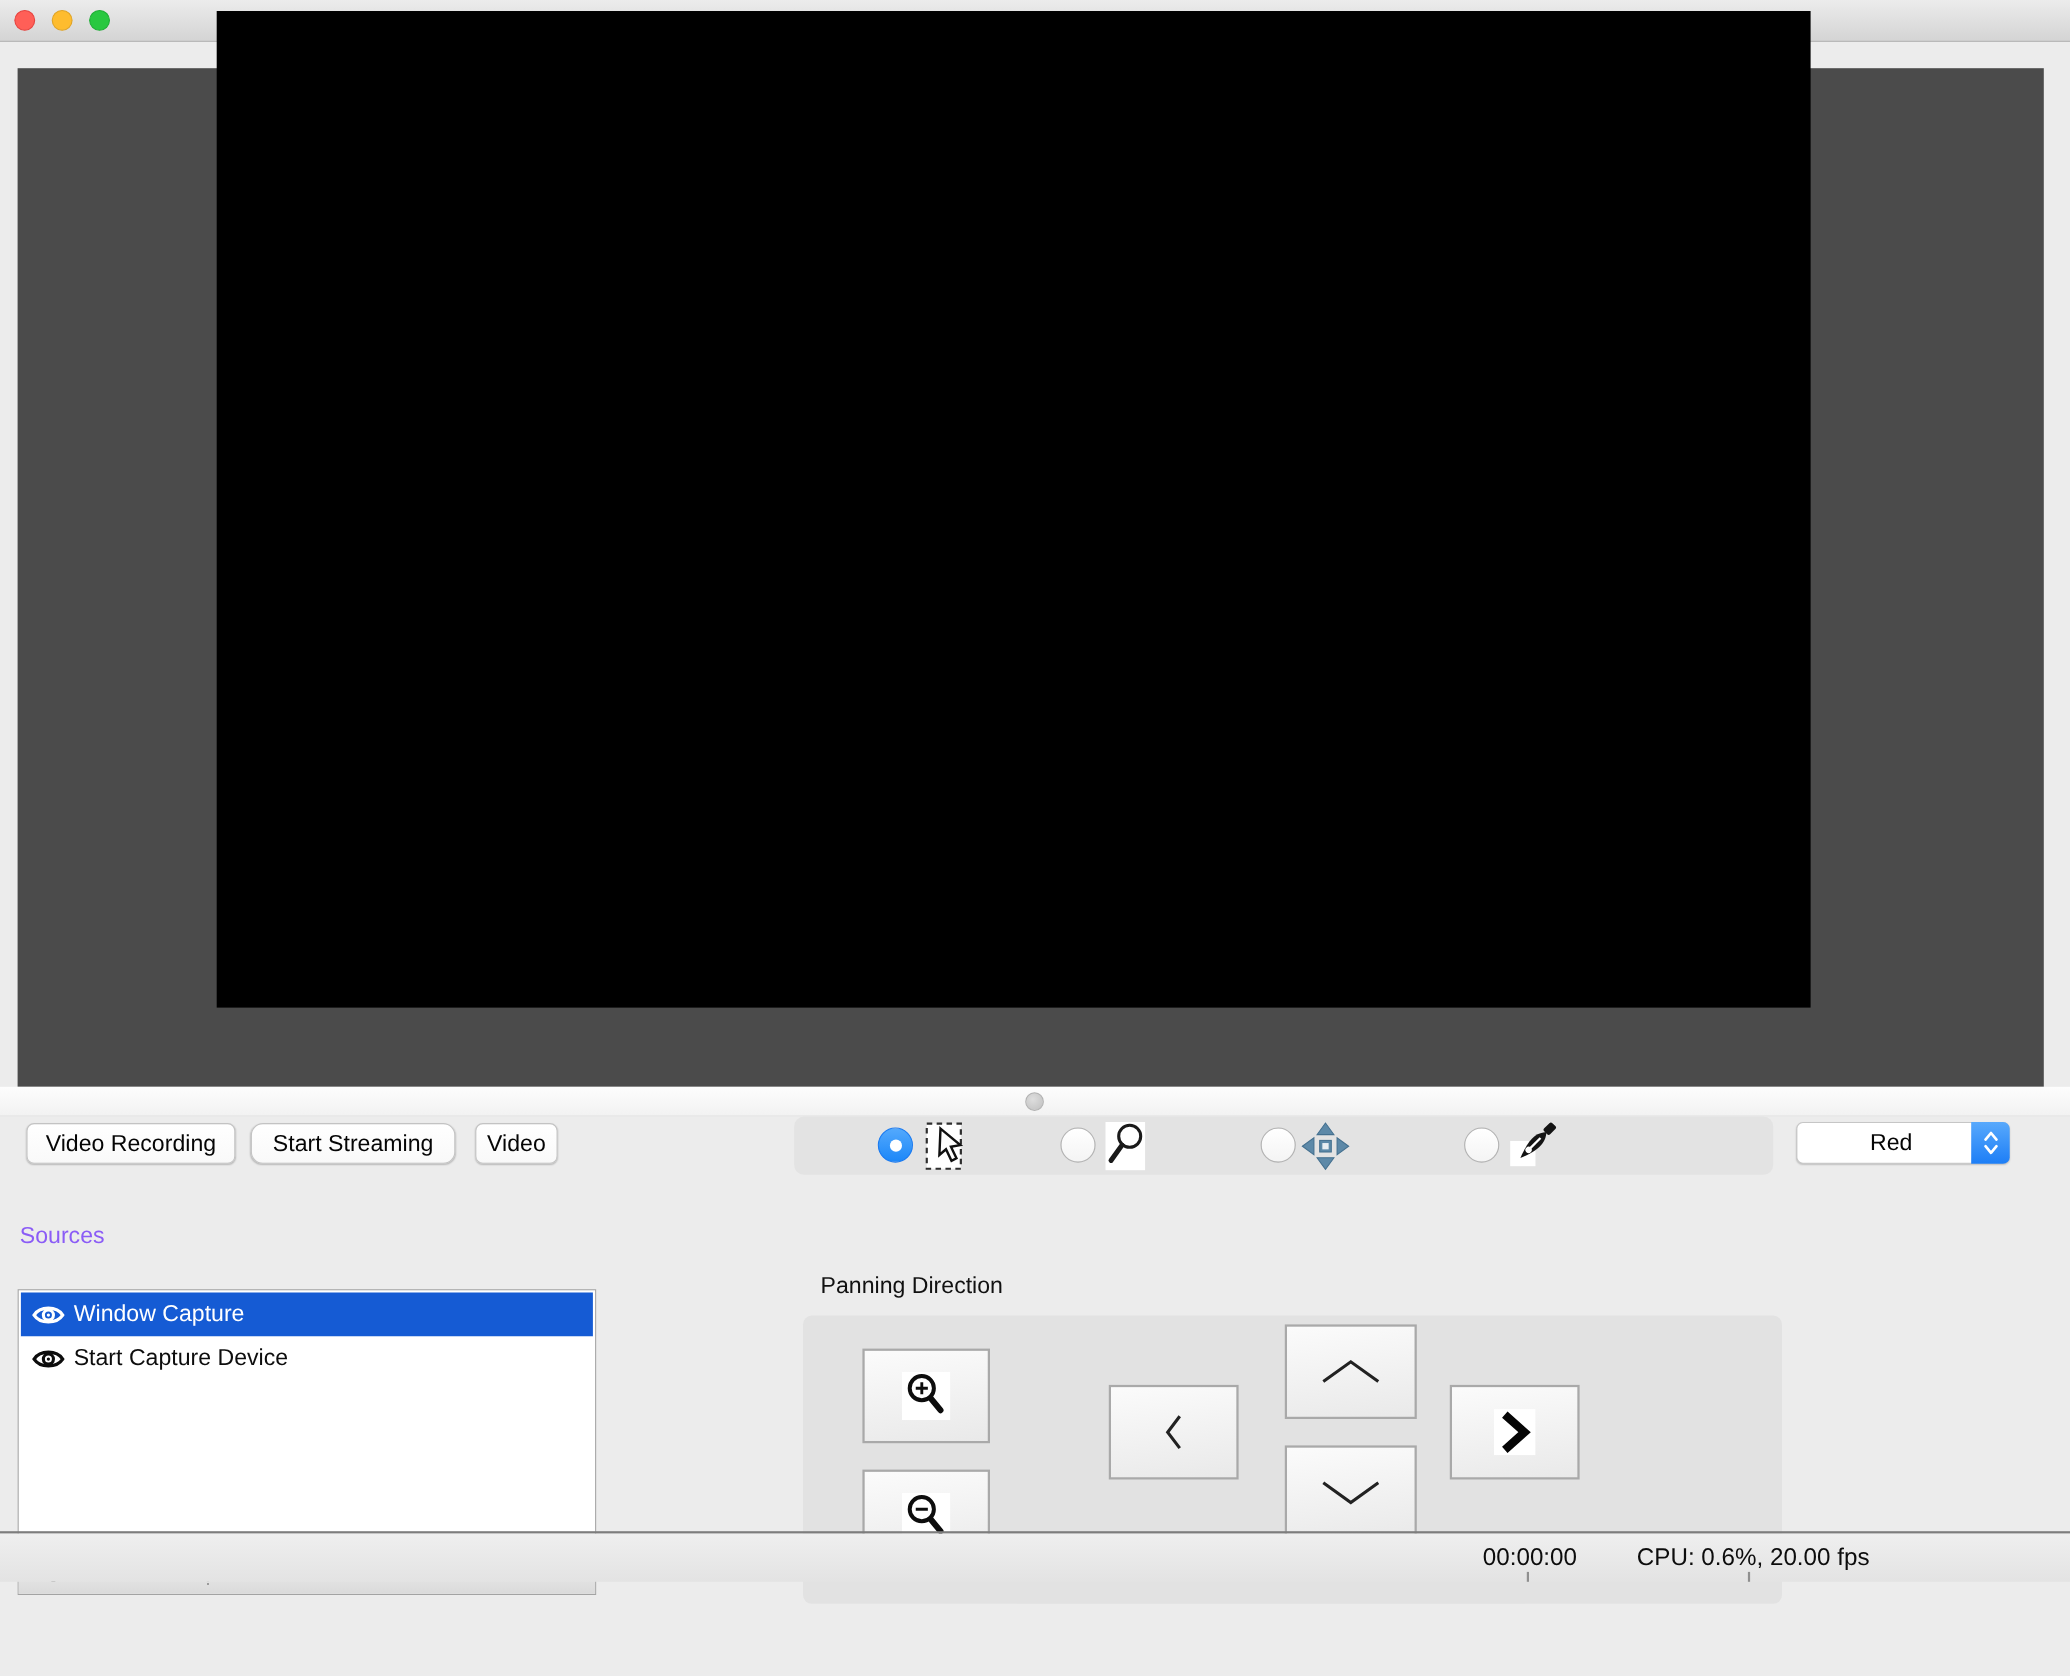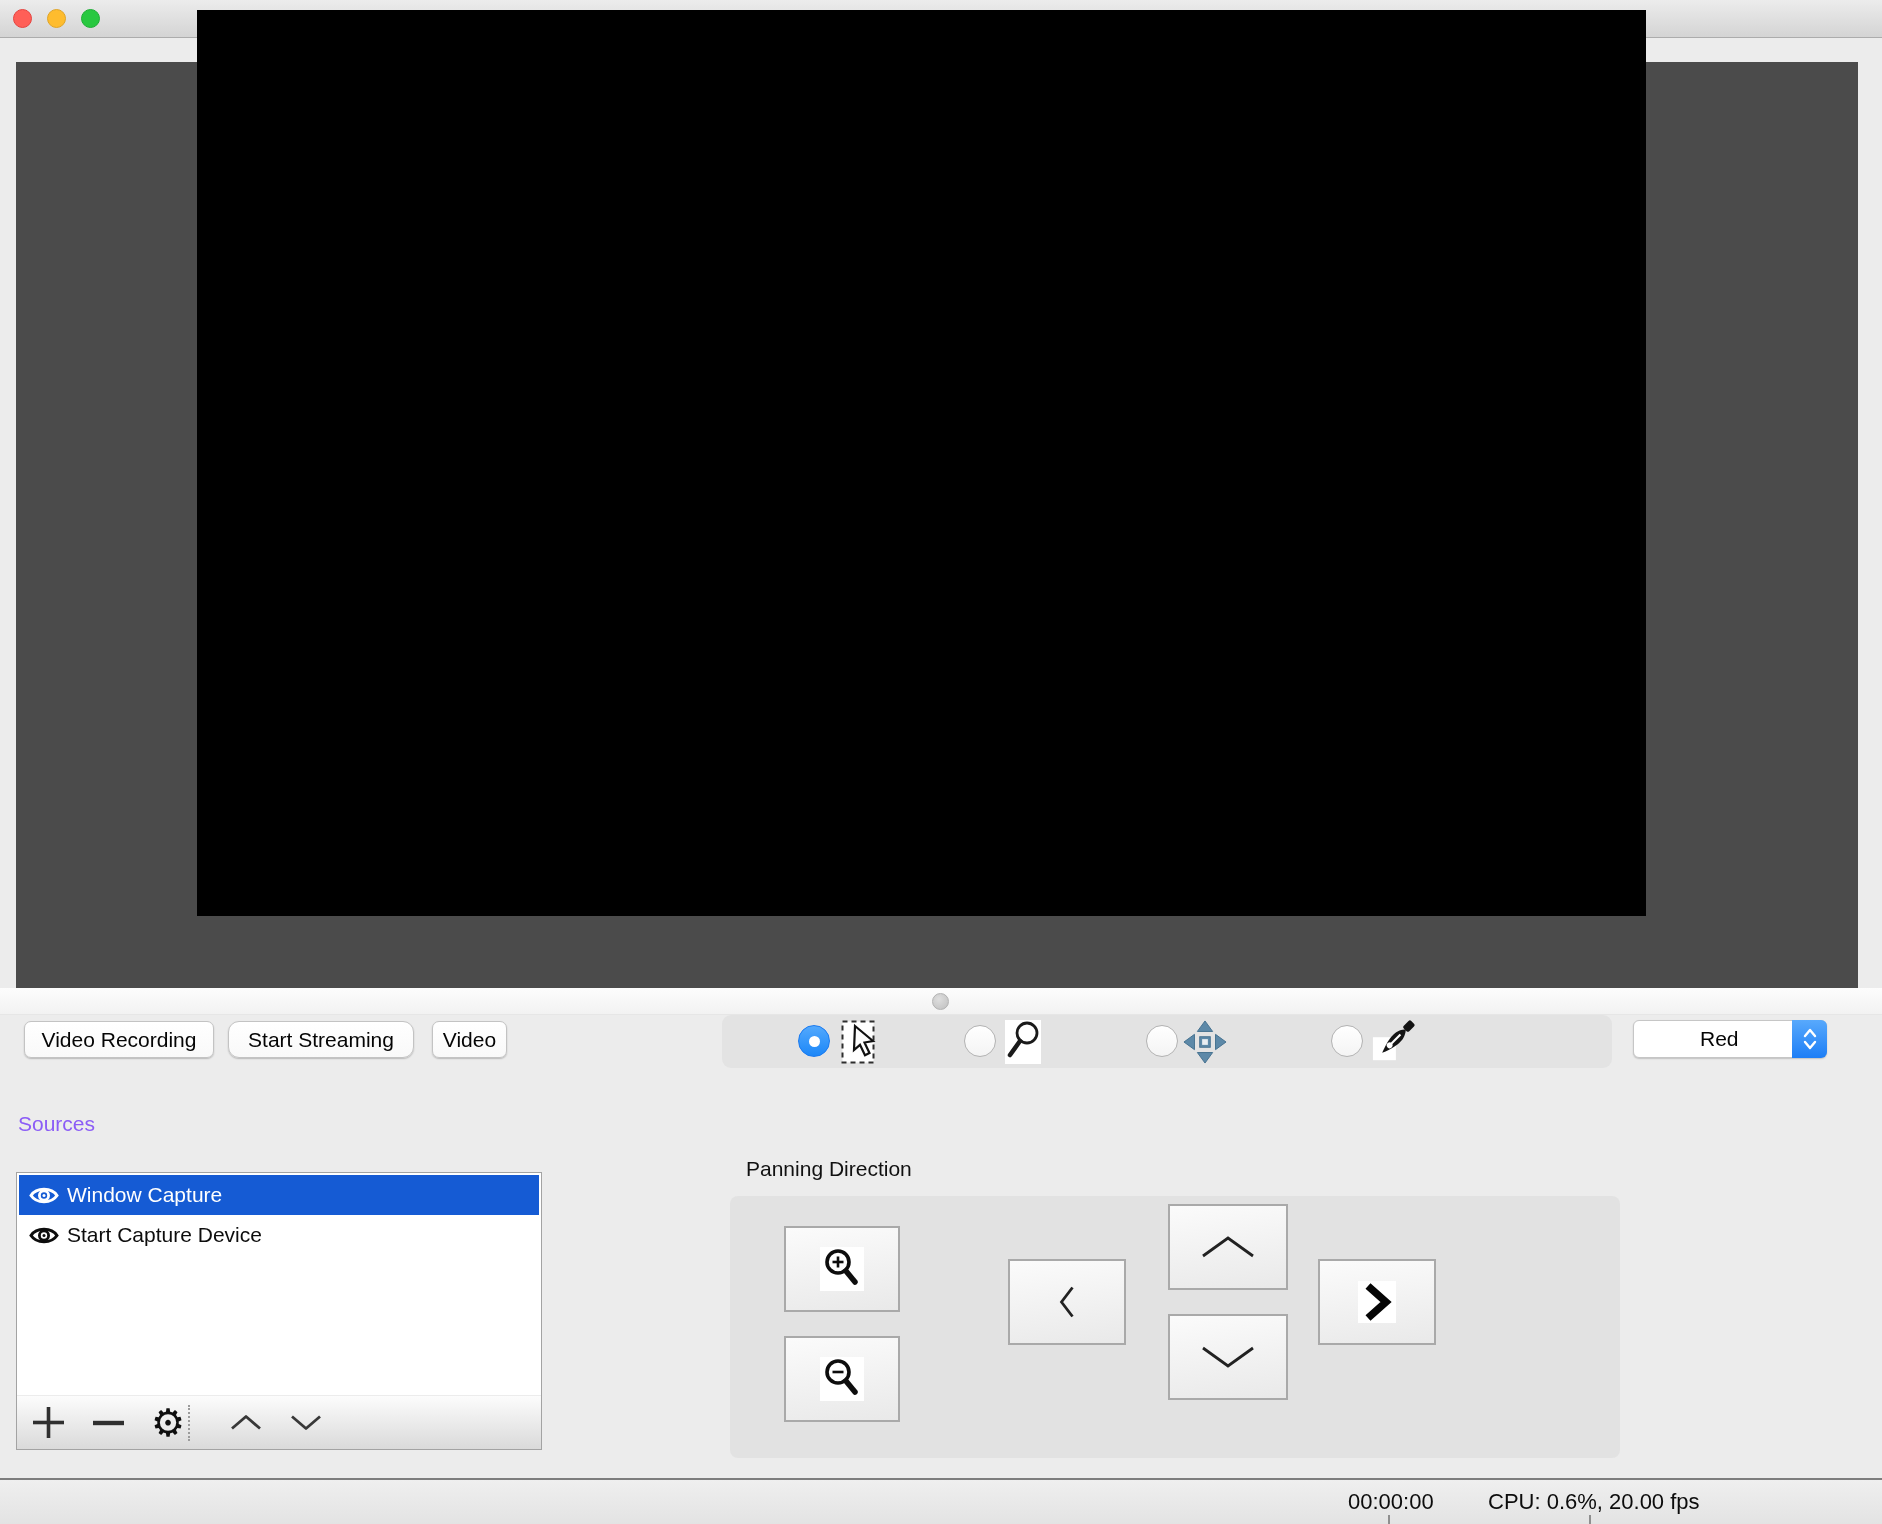--- a/index.html
+++ b/index.html
@@ -88,21 +88,21 @@
           border:2px solid #a9a9a9;
           display:flex;align-items:center;justify-content:center;cursor:default;}
   .pb-zin{left:784px;top:1226px;width:116px;height:86px;}
   .pb-zout{left:784px;top:1336px;width:116px;height:86px;}
   .pb-left{left:1008px;top:1259px;width:118px;height:86px;}
   .pb-up{left:1168px;top:1204px;width:120px;height:86px;}
   .pb-down{left:1168px;top:1314px;width:120px;height:86px;}
   .pb-right{left:1318px;top:1259px;width:118px;height:86px;}
 
   
-  .statusbar{position:absolute;left:0;top:1478px;width:100%;height:46px;
+  .statusbar{position:absolute;left:0;top:1392px;width:100%;height:46px;
              background:linear-gradient(#efefef,#e3e3e3);
              border-top:2px solid #7d7d7d;box-sizing:border-box;}
   .st-time{position:absolute;left:1348px;top:0;height:44px;line-height:44px;font-size:22px;color:#0c0c0c;}
   .st-cpu{position:absolute;left:1488px;top:0;height:44px;line-height:44px;font-size:22px;color:#0c0c0c;}
   .st-tick{position:absolute;bottom:0;width:2px;height:9px;background:#8f8f8f;}
   .tick1{left:1388px}.tick2{left:1589px}
 
   svg{display:block}
 </style>
 </head>

